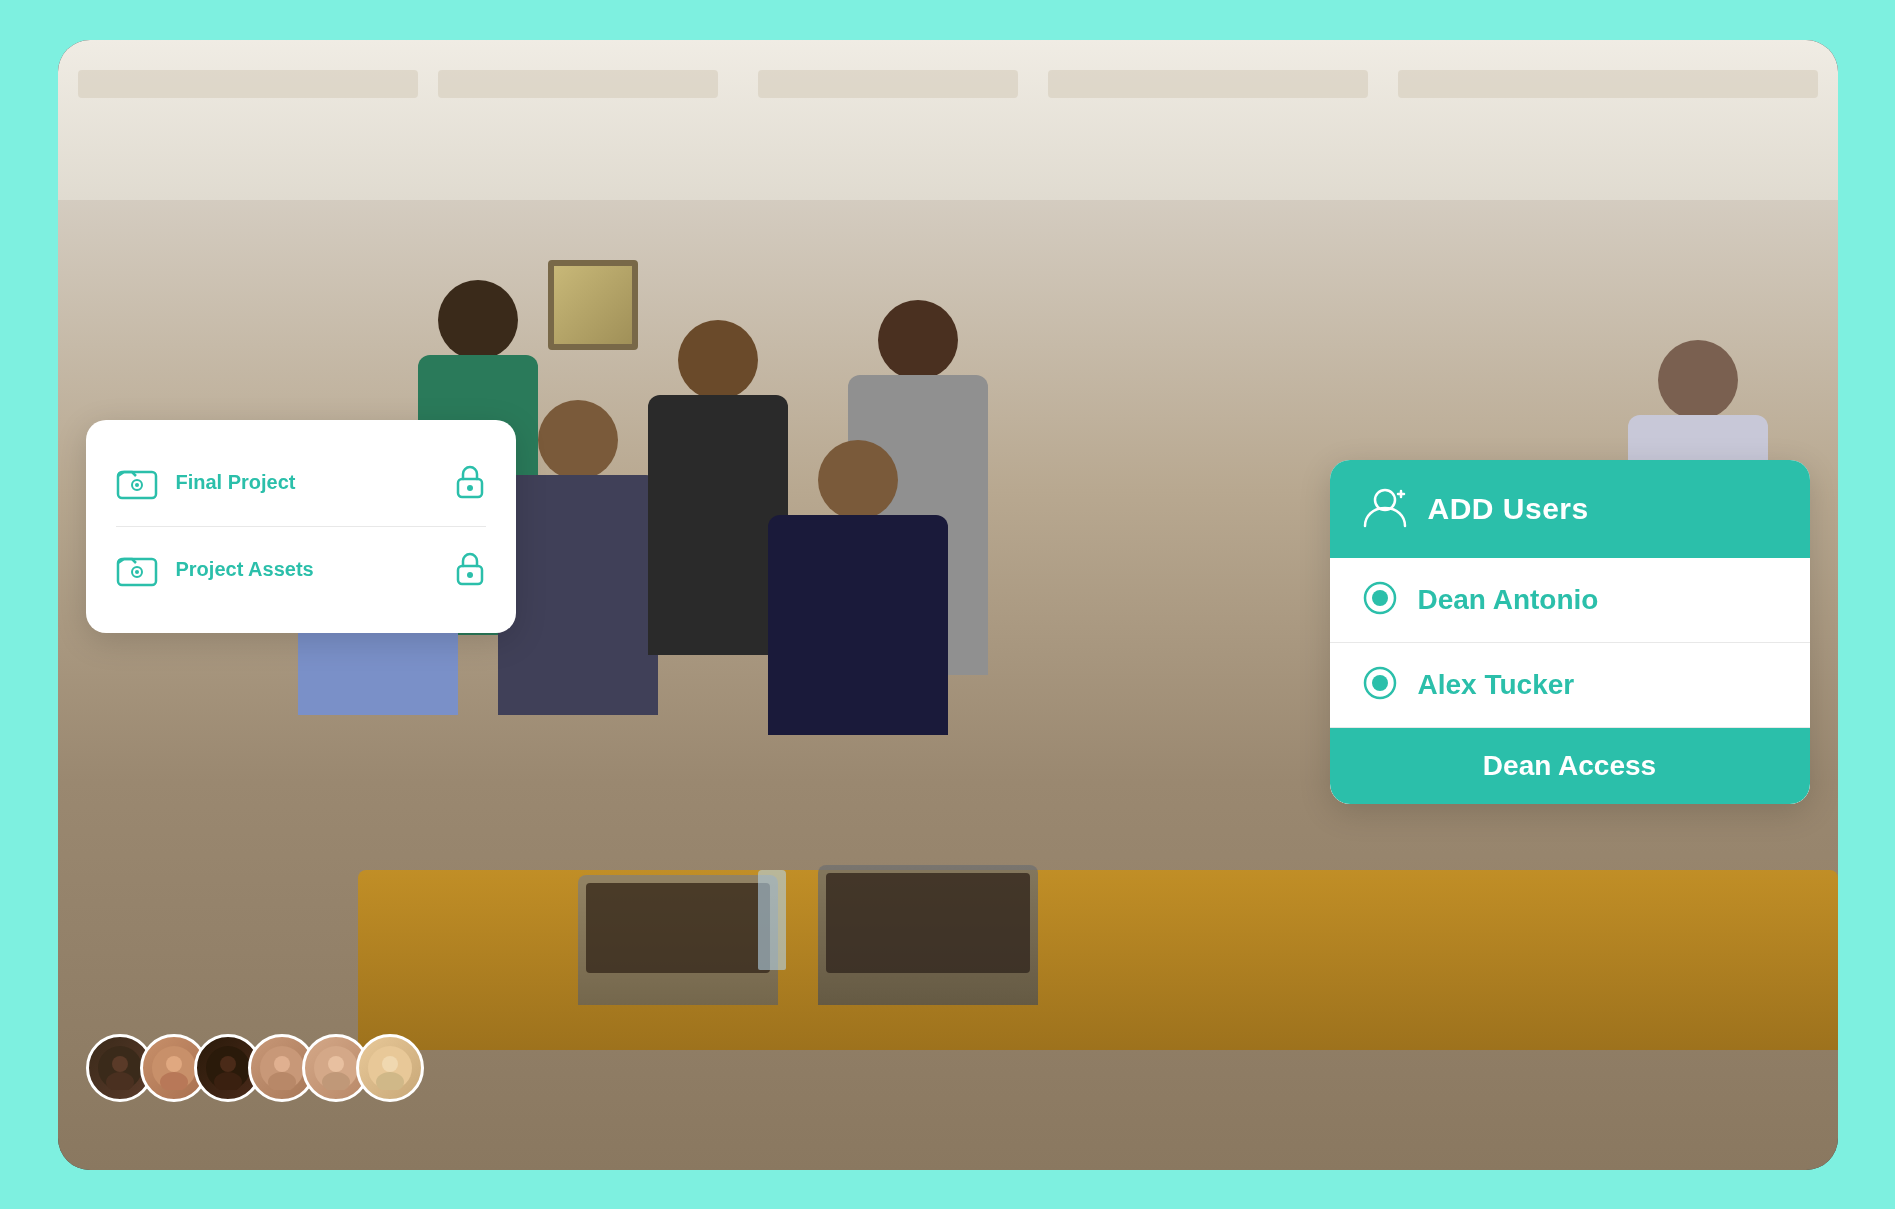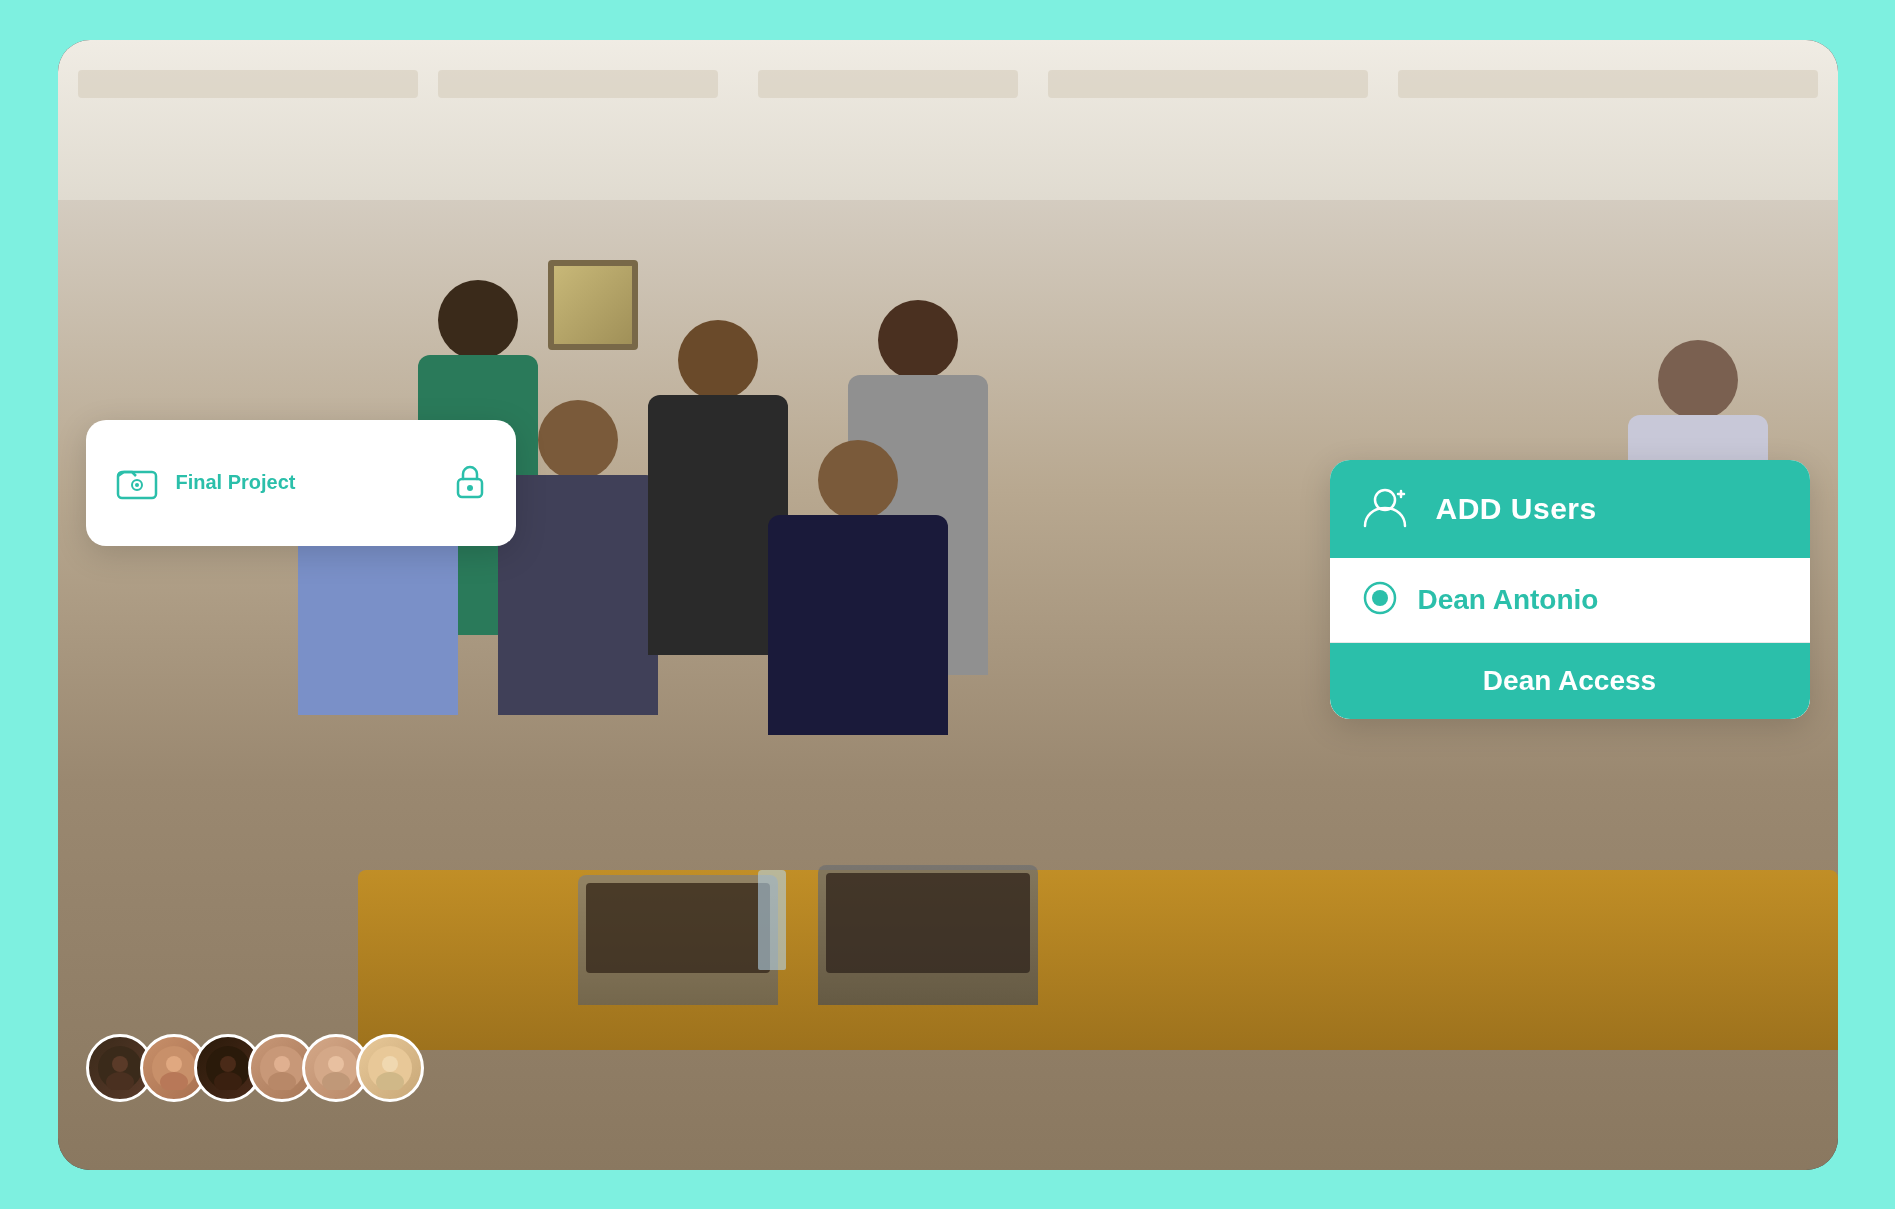--- a/index.html
+++ b/index.html
@@ -143,21 +143,21 @@
       border-radius: 20px;
       overflow: hidden;
       box-shadow: 0 8px 32px rgba(0,0,0,0.15);
     }
 
     .add-users-header {
       background: #2bbfaa;
       padding: 24px 32px;
       display: flex;
       align-items: center;
-      gap: 28px;
+      gap: 20px;
     }
 
     .add-users-label {
       font-size: 30px;
       font-weight: 700;
       color: white;
       letter-spacing: 0.5px;
     }
 
     .user-item {
@@ -294,20 +294,40 @@
       <span>
         <svg width="32" height="36" viewBox="0 0 32 36" fill="none">
           <rect x="4" y="16" width="24" height="18" rx="4" stroke="#2bbfaa" stroke-width="2.5" fill="none"></rect>
           <path d="M9 16V11C9 7.13 12.13 4 16 4C19.87 4 23 7.13 23 11V16" stroke="#2bbfaa" stroke-width="2.5" fill="none" stroke-linecap="round"></path>
           <circle cx="16" cy="25" r="3" fill="#2bbfaa"></circle>
         </svg>
       </span>
     </div>
 
 
+    <div class="folder-item">
+      <div class="folder-item-left">
+        <span>
+          <svg width="42" height="38" viewBox="0 0 42 38" fill="none">
+            <rect x="2" y="10" width="38" height="26" rx="4" stroke="#2bbfaa" stroke-width="2.5" fill="none"></rect>
+            <path d="M2 14 L8 10 L16 10 L20 14" stroke="#2bbfaa" stroke-width="2.5" fill="none"></path>
+            <circle cx="21" cy="23" r="5" stroke="#2bbfaa" stroke-width="2" fill="none"></circle>
+            <circle cx="21" cy="23" r="2" fill="#2bbfaa"></circle>
+          </svg>
+        </span>
+        <span class="folder-item-label">Project Assets</span>
+      </div>
+      <span>
+        <svg width="32" height="36" viewBox="0 0 32 36" fill="none">
+          <rect x="4" y="16" width="24" height="18" rx="4" stroke="#2bbfaa" stroke-width="2.5" fill="none"></rect>
+          <path d="M9 16V11C9 7.13 12.13 4 16 4C19.87 4 23 7.13 23 11V16" stroke="#2bbfaa" stroke-width="2.5" fill="none" stroke-linecap="round"></path>
+          <circle cx="16" cy="25" r="3" fill="#2bbfaa"></circle>
+        </svg>
+      </span>
+    </div>
 
   </div>
 
   <div class="avatars-row">
     <div class="avatar avatar-1">
       <svg width="44" height="44" viewBox="0 0 44 44">
         <circle cx="22" cy="22" r="22" fill="#3a2a1a"></circle>
         <circle cx="22" cy="18" r="8" fill="#5a3a28"></circle>
         <ellipse cx="22" cy="36" rx="14" ry="10" fill="#4a3020"></ellipse>
       </svg>
@@ -366,18 +386,27 @@
       <span>
         <svg width="36" height="36" viewBox="0 0 36 36" fill="none">
           <circle cx="18" cy="18" r="15" stroke="#2bbfaa" stroke-width="2.5" fill="none"></circle>
           <circle cx="18" cy="18" r="8" fill="#2bbfaa"></circle>
         </svg>
       </span>
       <span class="user-name">Dean Antonio</span>
     </div>
 
 
+    <div class="user-item">
+      <span>
+        <svg width="36" height="36" viewBox="0 0 36 36" fill="none">
+          <circle cx="18" cy="18" r="15" stroke="#2bbfaa" stroke-width="2.5" fill="none"></circle>
+          <circle cx="18" cy="18" r="8" fill="#2bbfaa"></circle>
+        </svg>
+      </span>
+      <span class="user-name">Alex Tucker</span>
+    </div>
 
     <div class="give-access-btn">Dean Access</div>
 
   </div>
 
 </div>
 
 </body></html>

